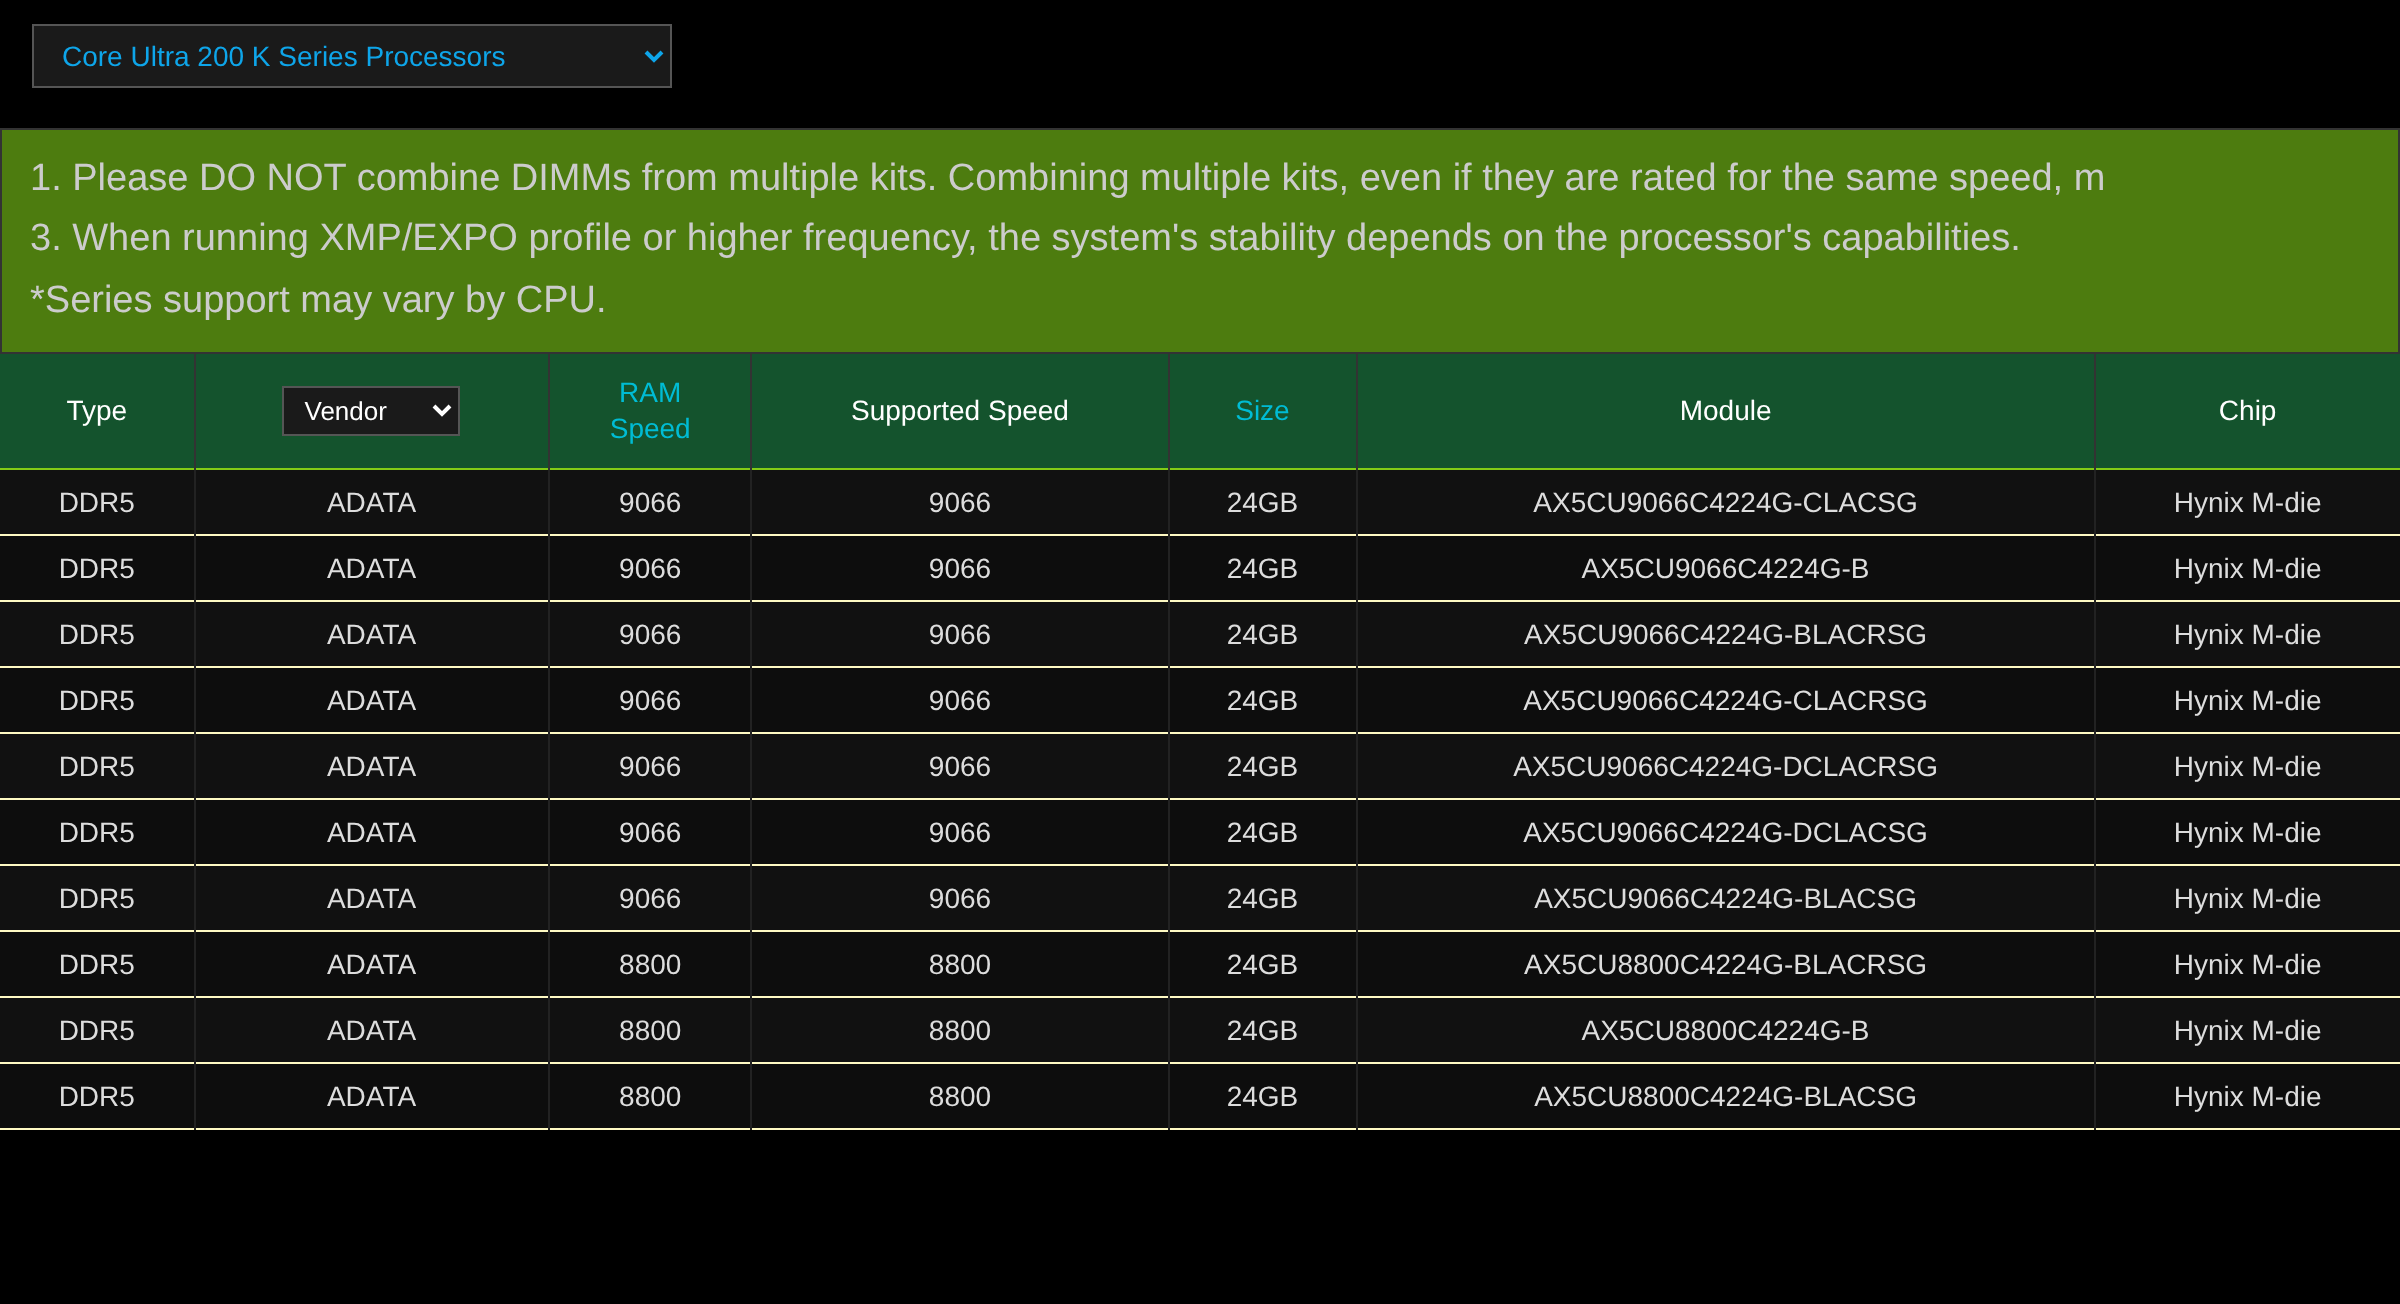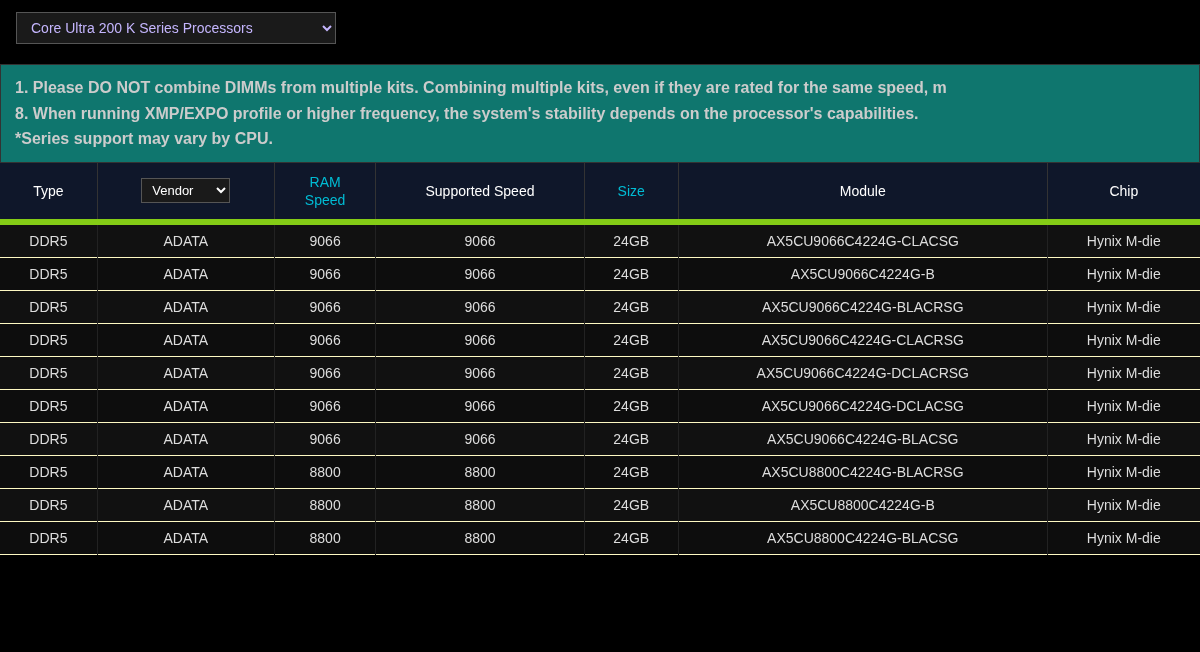--- a/index.html
+++ b/index.html
@@ -18,59 +18,58 @@
       overflow-x: hidden;
     }
 
     .top-bar {
       padding: 12px 16px;
       background: #000;
     }
 
     select.processor-select {
       background: #1a1a1a;
-      color: #c4b5fd;
+      color: #0ea5e9;
       border: 1px solid #555;
       padding: 6px 10px;
       font-size: 14px;
       width: 320px;
       appearance: auto;
       cursor: pointer;
     }
 
     .notices {
-      background: #0f766e;
+      background: #4d7c0f;
       border: 1px solid #333;
       padding: 10px 14px;
       margin: 8px 0 0 0;
-      font-size: 16px;
+      font-size: 19px;
       color: #cccccc;
       line-height: 1.6;
-      font-weight: bold;
     }
 
     .notices p {
       white-space: nowrap;
       overflow: hidden;
       text-overflow: ellipsis;
     }
 
     .table-wrapper {
       overflow-x: auto;
     }
 
     table {
       width: 100%;
       border-collapse: collapse;
       font-size: 14px;
     }
 
     thead tr {
-      background: #0f172a;
-      border-bottom: 6px solid #84cc16;
+      background: #14532d;
+      border-bottom: 1px solid #84cc16;
     }
 
     thead th {
       padding: 10px 12px;
       font-weight: normal;
       text-align: center;
       color: #ffffff;
       border-right: 1px solid #333;
       white-space: nowrap;
     }
@@ -130,21 +129,21 @@
 </head>
 <body>
 
 <div class="top-bar">
   <select class="processor-select">
   <option>Core Ultra 200 K Series Processors</option></select>
 </div>
 
 <div class="notices">
   <p>1. Please DO NOT combine DIMMs from multiple kits. Combining multiple kits, even if they are rated for the same speed, m</p>
-  <p>8. When running XMP/EXPO profile or higher frequency, the system's stability depends on the processor's capabilities.</p>
+  <p>3. When running XMP/EXPO profile or higher frequency, the system's stability depends on the processor's capabilities.</p>
   <p>*Series support may vary by CPU.</p>
 </div>
 
 <div class="table-wrapper">
   <table>
     <thead>
       <tr>
         <th>
           <span>Type</span>
         </th>

